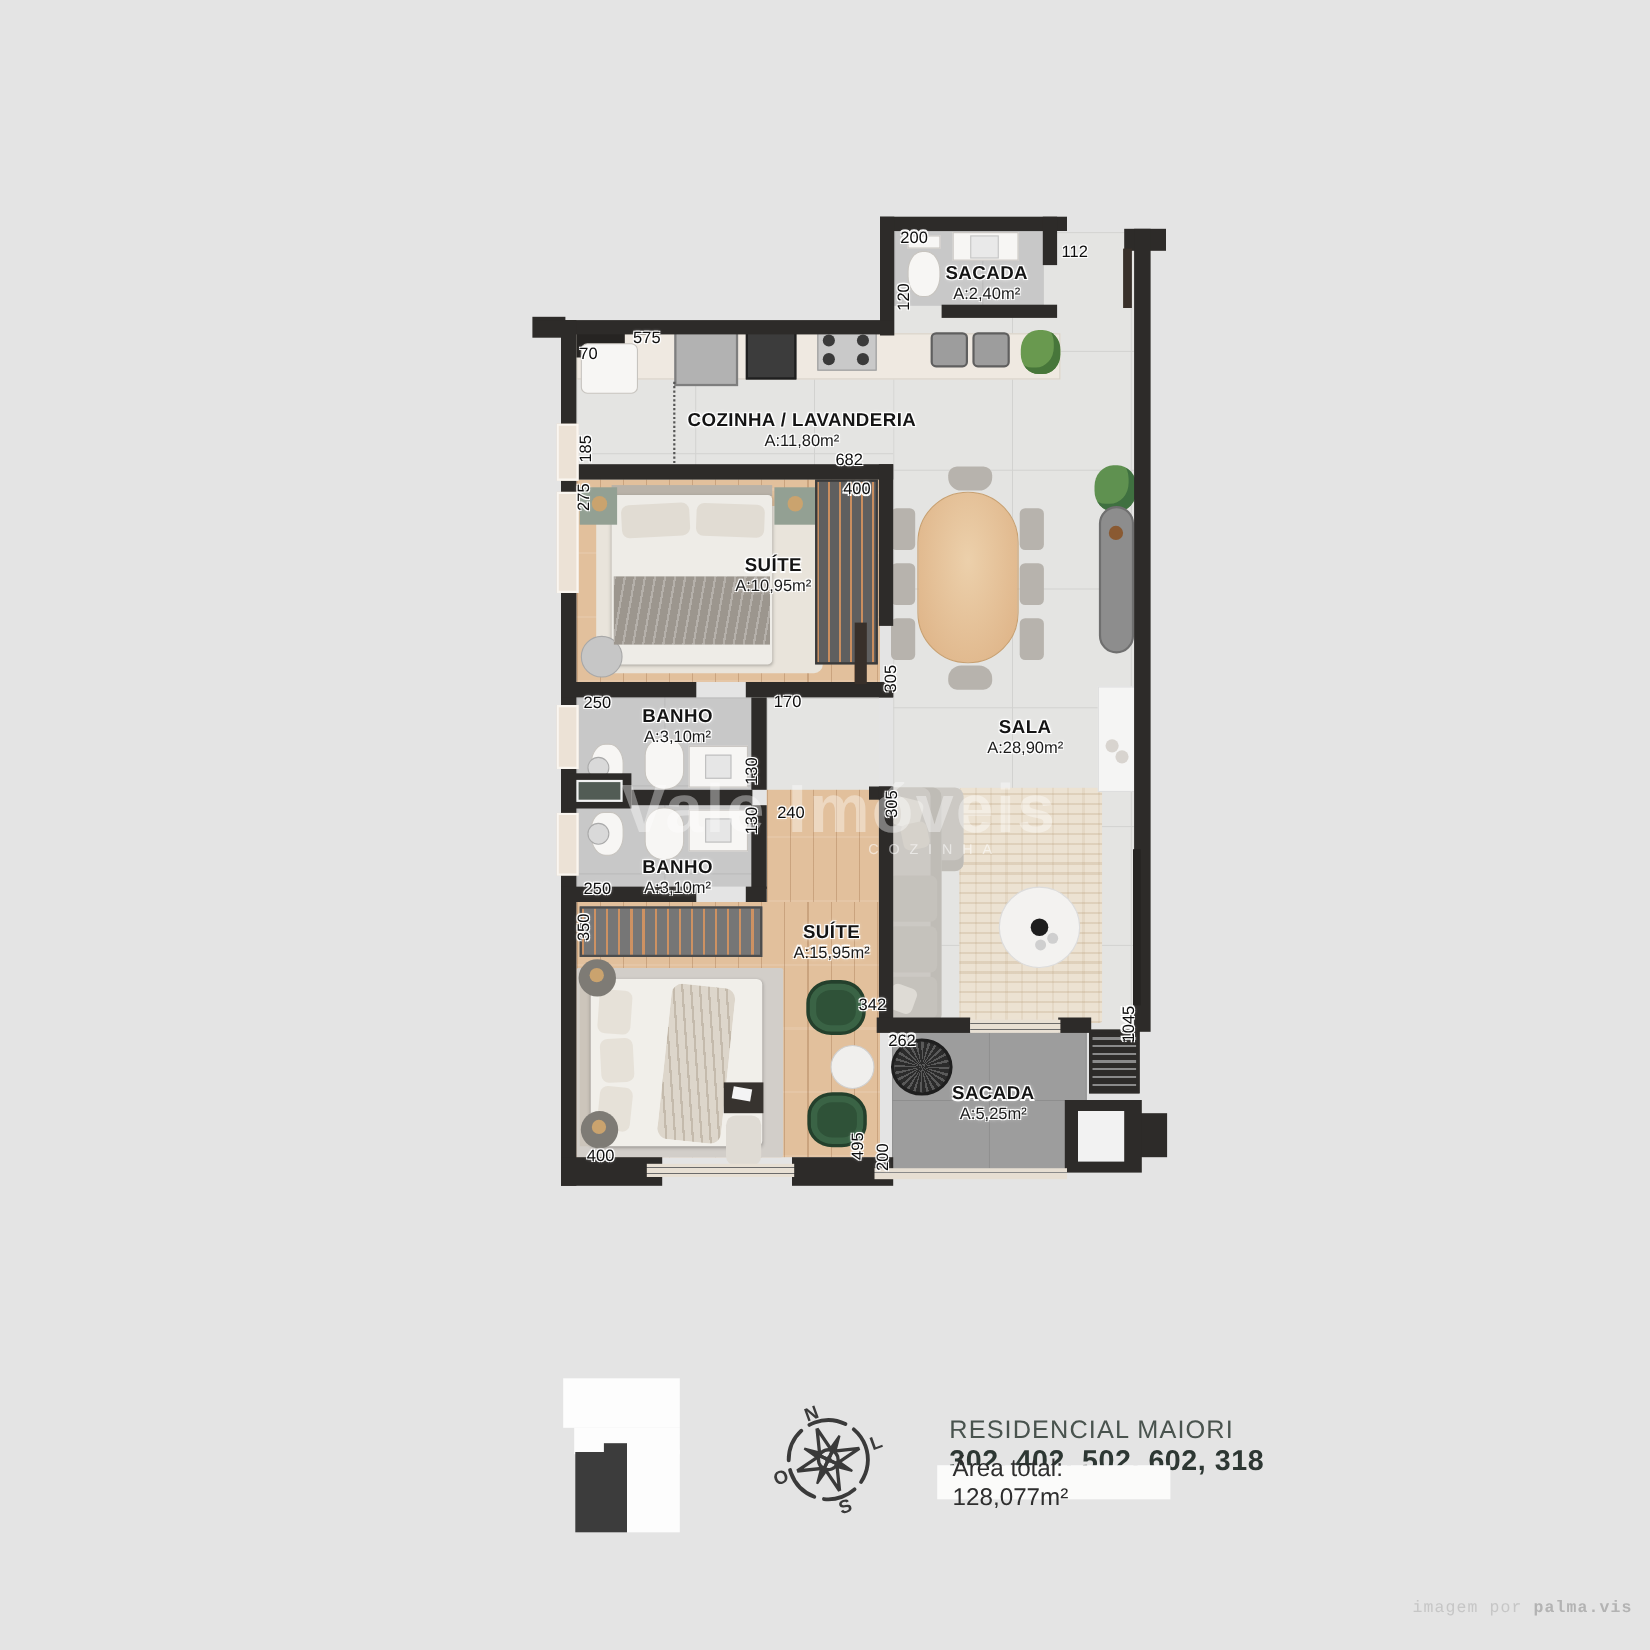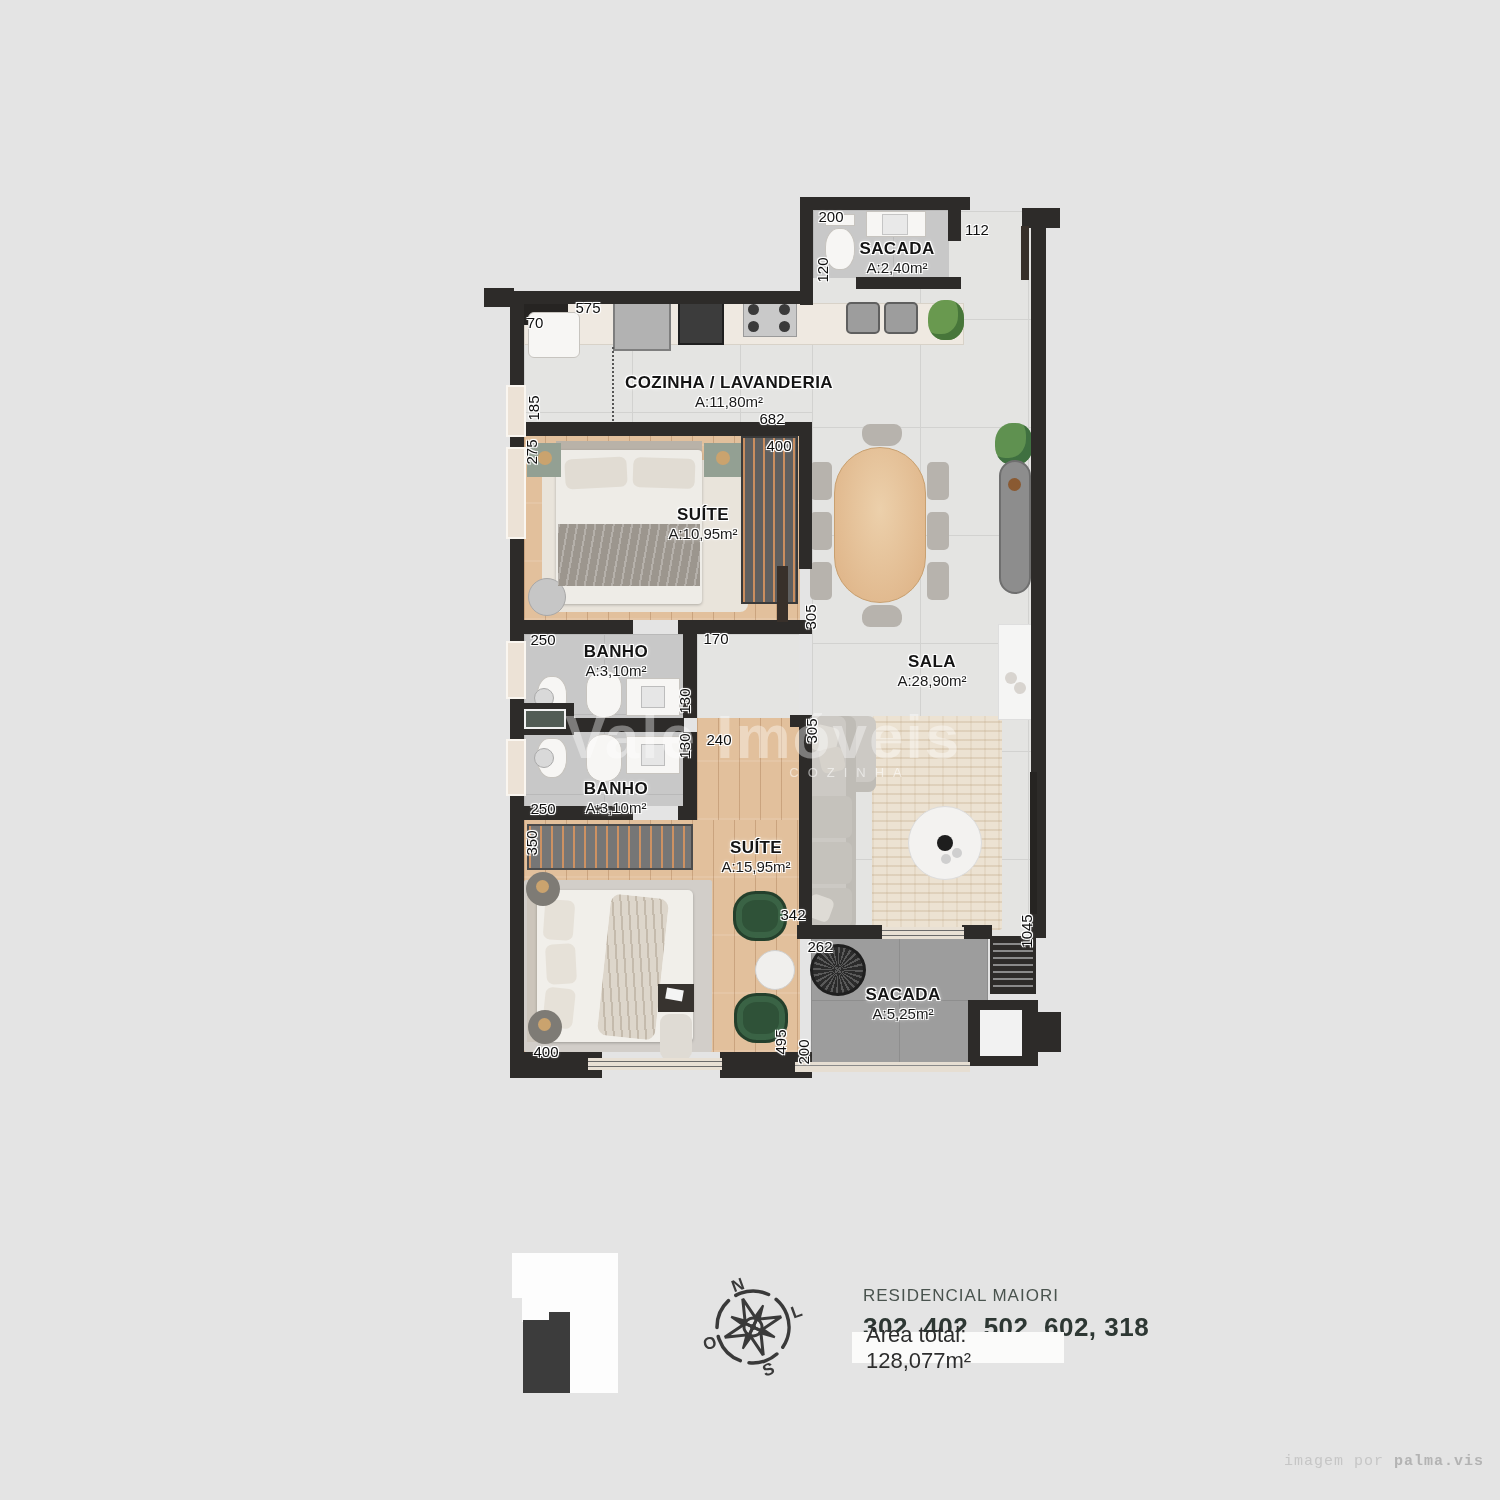--- a/index.html
+++ b/index.html
@@ -44,21 +44,21 @@
   .dim.v{transform:translate(-50%,-50%) rotate(-90deg);}
   
   .wm-main{position:absolute;z-index:25;font-size:62px;font-weight:bold;color:rgba(255,255,255,.38);
            letter-spacing:2px;white-space:nowrap;transform:translate(-50%,-50%);}
   .wm-sub{position:absolute;z-index:25;font-size:13px;color:rgba(255,255,255,.55);
           letter-spacing:9px;white-space:nowrap;transform:translate(-50%,-50%);}
   
   .kp{position:absolute;z-index:3;}
   .kp .white{position:absolute;background:#fdfdfd;}
   .kp .dark{position:absolute;background:#3c3c3c;}
-  .ft-title{position:absolute;left:863px;top:1286px;font-size:17px;color:#49534e;letter-spacing:1px;z-index:3;}
+  .ft-title{position:absolute;left:863px;top:1286px;font-size:23px;color:#49534e;letter-spacing:1px;z-index:3;}
   .ft-units{position:absolute;left:863px;top:1312px;font-size:26px;font-weight:bold;color:#2d3733;
             letter-spacing:.5px;z-index:3;}
   .ft-areabox{position:absolute;left:852px;top:1332px;width:212px;height:31px;background:#fbfbfa;z-index:3;
               display:flex;align-items:center;}
   .ft-areabox span{font-size:22px;color:#2e2e2e;padding-left:14px;}
   .credit{position:absolute;left:1284px;top:1453px;font-family:"Liberation Mono",monospace;font-size:15px;
           color:#c6c6c6;z-index:3;letter-spacing:1px;}
   .credit b{color:#b3b3b3;}
 </style>
 </head>

